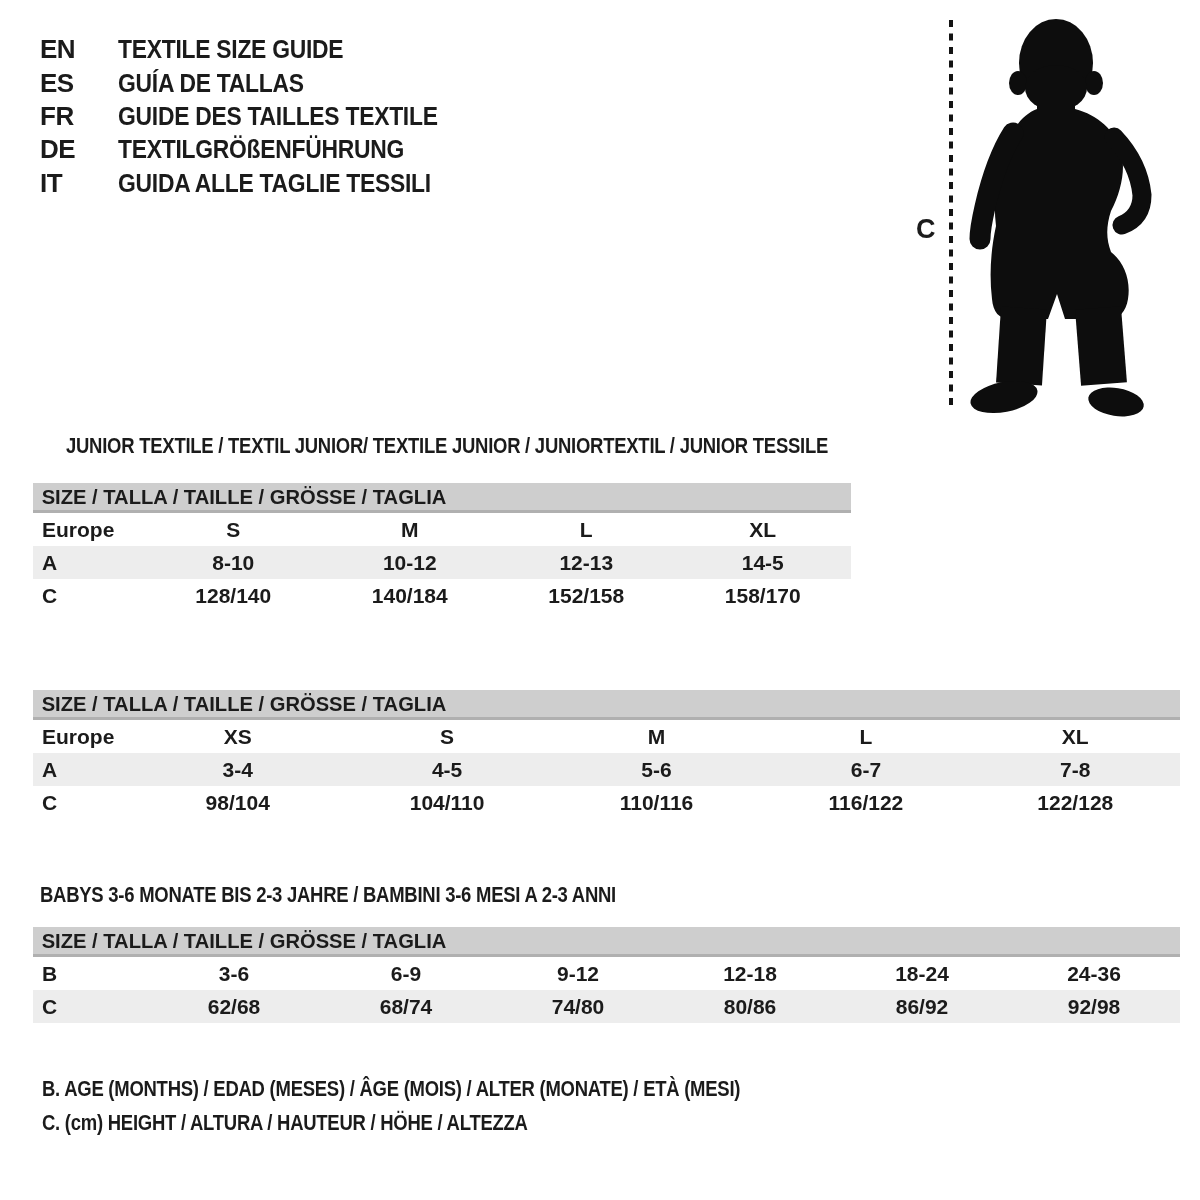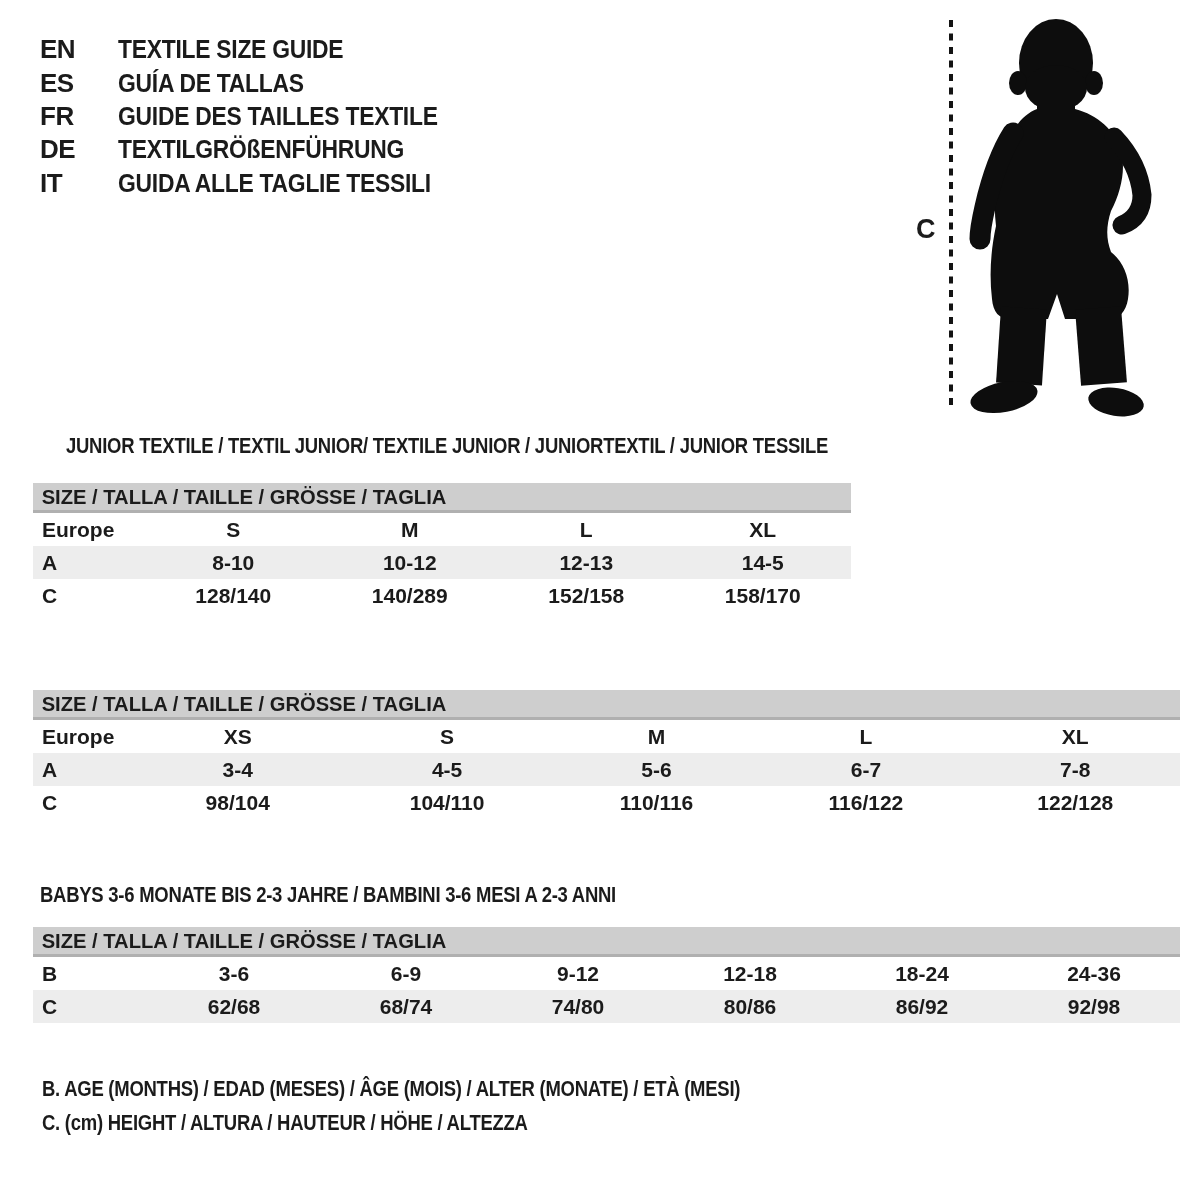--- a/index.html
+++ b/index.html
@@ -117,21 +117,21 @@
     <div class="row shaded">
       <span class="cl">A</span>
       <span class="cv">8-10</span>
       <span class="cv">10-12</span>
       <span class="cv">12-13</span>
       <span class="cv">14-5</span>
     </div>
     <div class="row">
       <span class="cl">C</span>
       <span class="cv">128/140</span>
-      <span class="cv">140/289</span>
+      <span class="cv">140/184</span>
       <span class="cv">152/158</span>
       <span class="cv">158/170</span>
     </div>
   </div>
 
   <div class="tbl ch" style="left:33px; top:690px; width:1147px;">
     <div class="band">
       <span class="bandtext">SIZE / TALLA / TAILLE / GRÖSSE / TAGLIA</span>
     </div>
     <div class="row">

